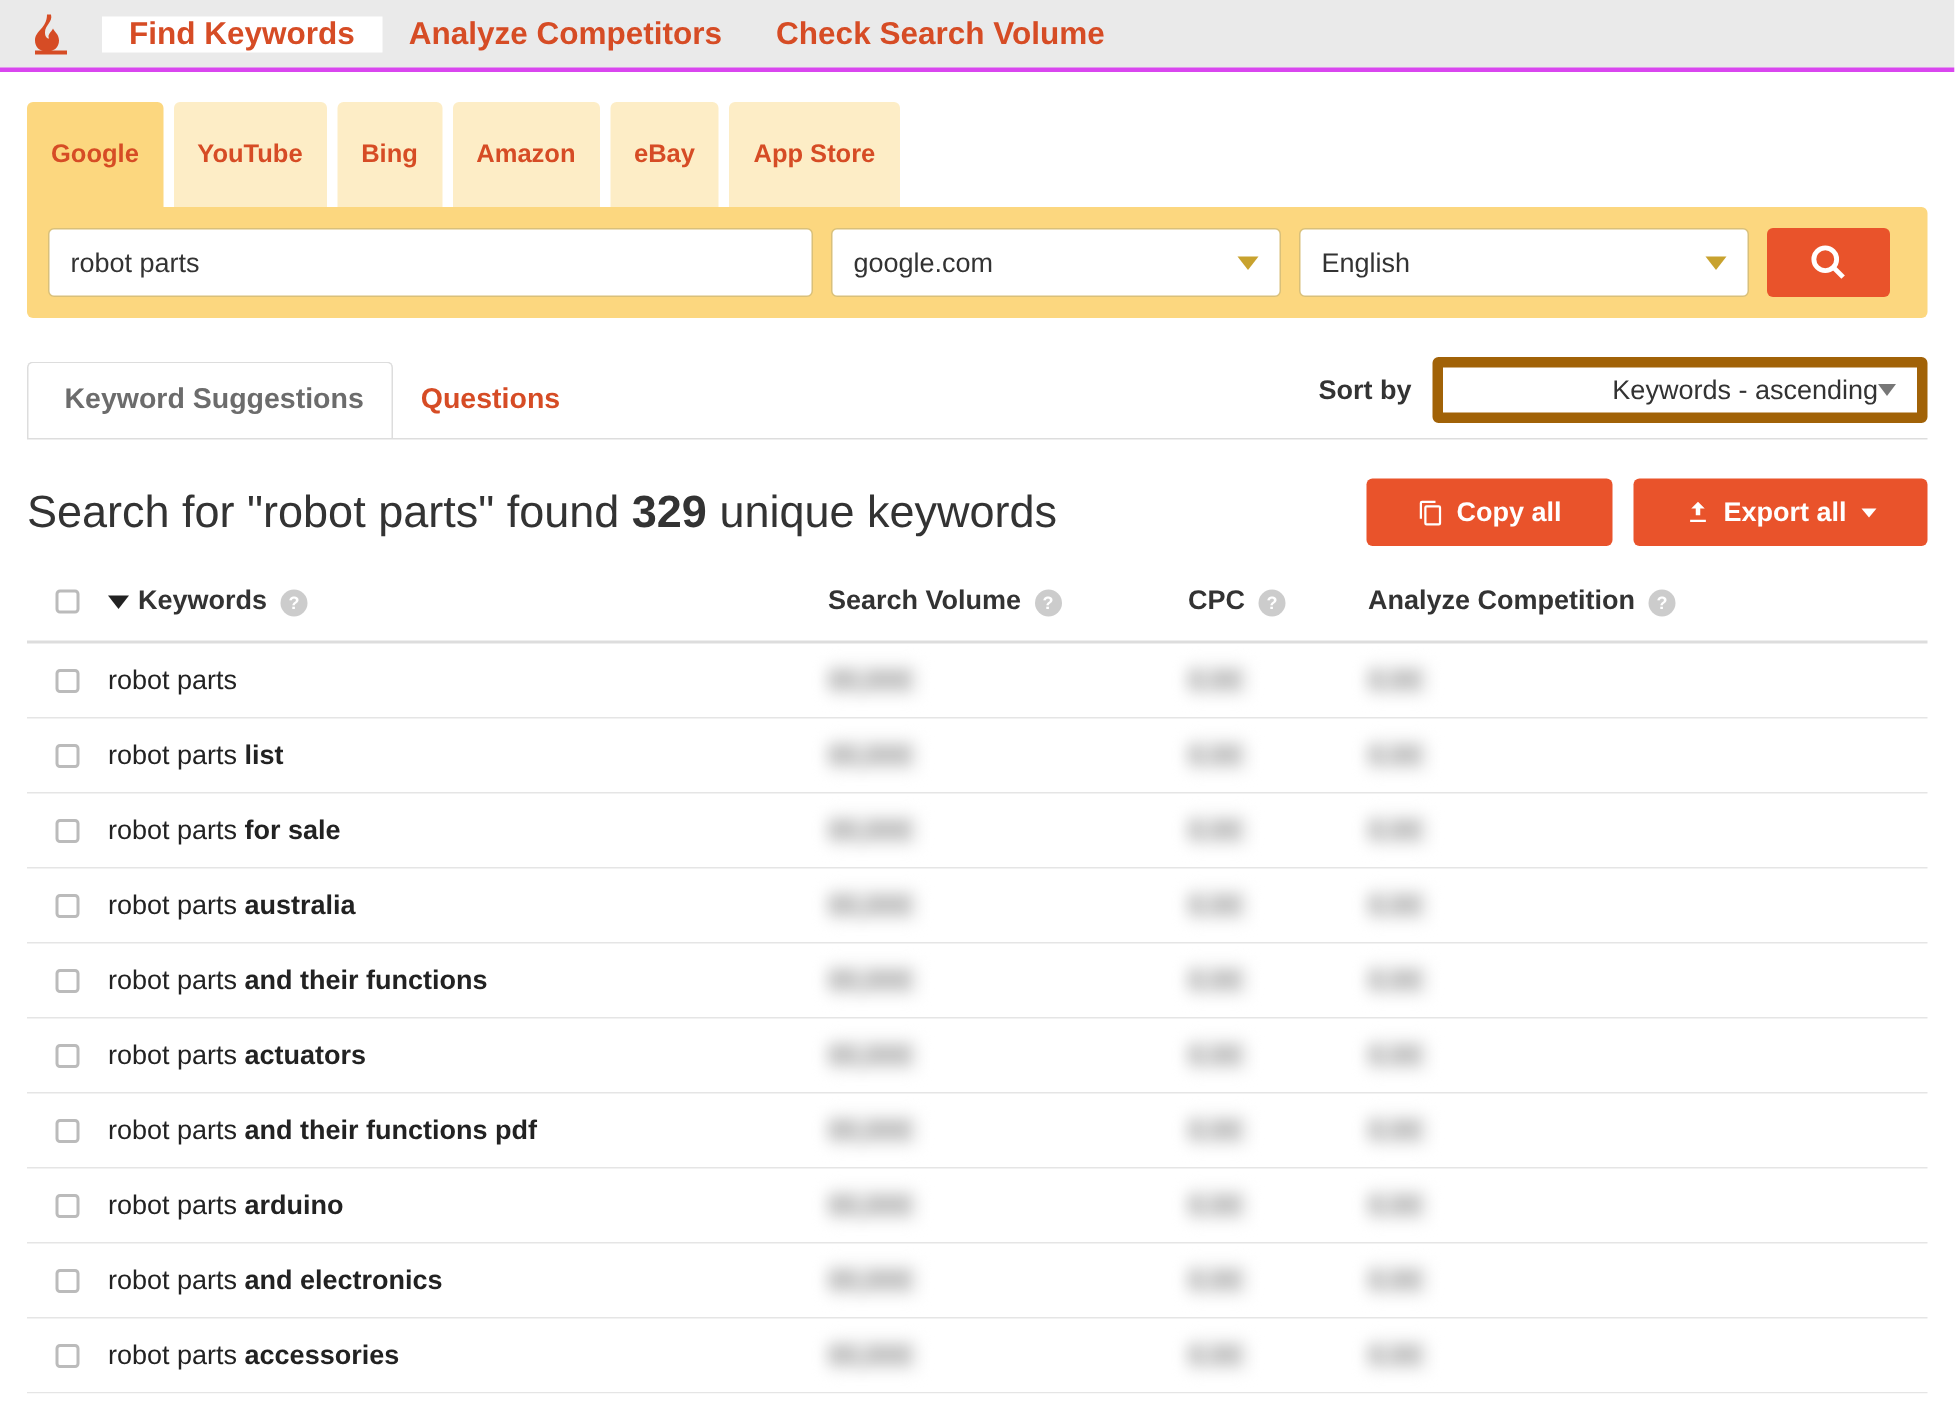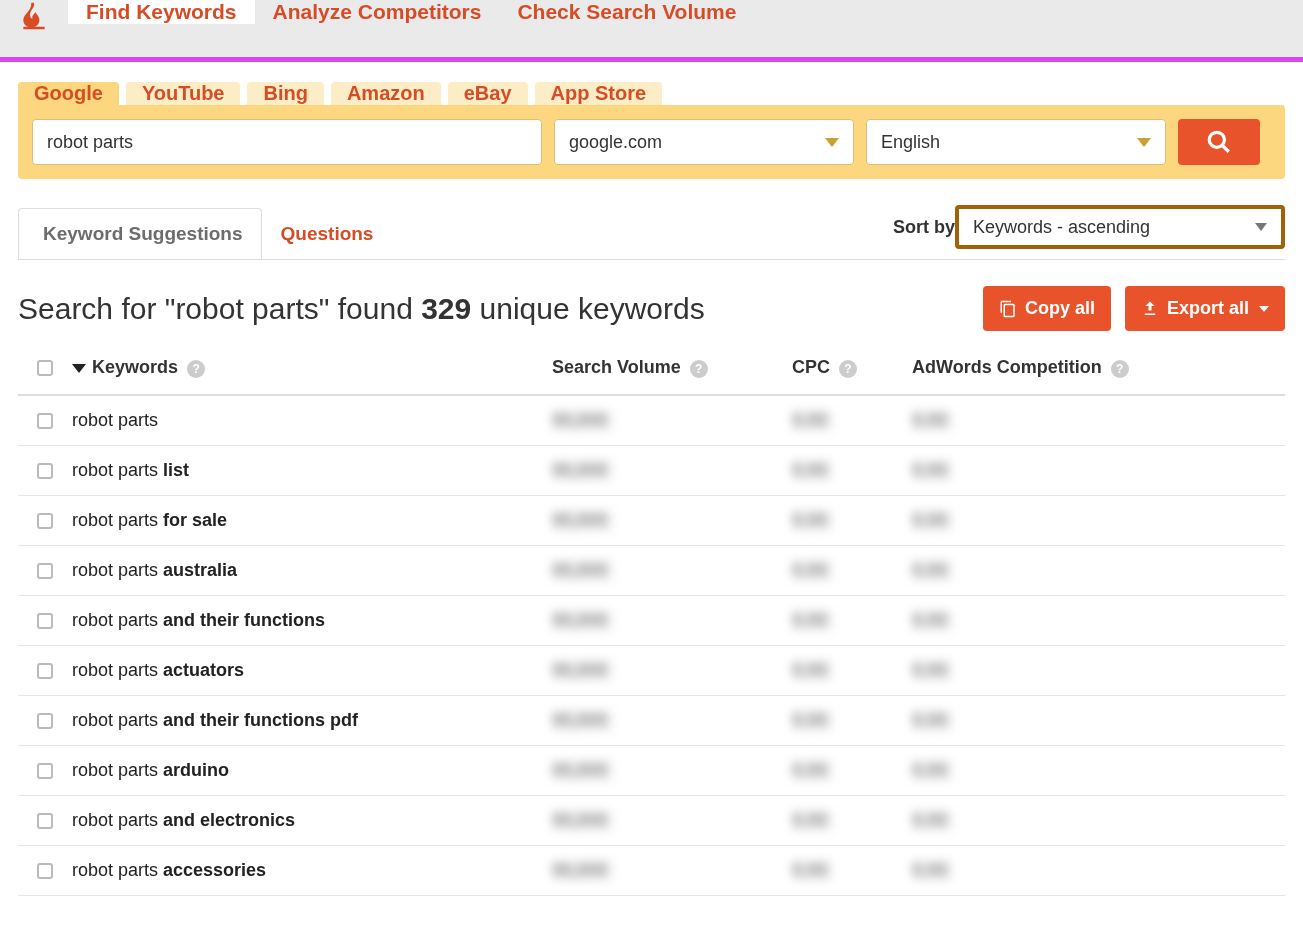--- a/index.html
+++ b/index.html
@@ -1,54 +1,54 @@
 <!DOCTYPE html>
 <html><head>
   <meta charset="utf-8">
   <style>
     * { box-sizing: border-box; margin: 0; padding: 0; }
     body { font-family: -apple-system, BlinkMacSystemFont, "Segoe UI", Helvetica, Arial, sans-serif; background: #fff; color: #333; font-size: 15px; }
 
     
-    .topnav { background: #eaeaea; border-bottom: 5px solid #d946ef; display: flex; align-items: flex-start; height: 62px; }
+    .topnav { background: #eaeaea; border-bottom: 3px solid #d946ef; display: flex; align-items: center; height: 48px; }
     .logo { width: 68px; display: flex; align-items: center; justify-content: center; background:#eaeaea; }
     .logo svg { width: 32px; height: 32px; }
     .topnav-item { display: flex; align-items: center; padding: 0 18px; font-size: 21px; font-weight: 700; color: #d64c25; cursor: pointer; }
     .topnav-item.active { background: #fff; }
 
     
     .search-panel-wrap { padding: 20px 18px 0 18px; }
     .platform-tabs { display: flex; gap: 7px; }
-    .ptab { background: #fdedc6; color: #d64c25; font-weight: 700; font-size: 20px; padding: 0 16px; border-radius: 4px 4px 0 0; cursor: pointer; }
+    .ptab { background: #fdedc6; color: #d64c25; font-weight: 700; font-size: 17px; padding: 25px 16px; border-radius: 4px 4px 0 0; cursor: pointer; }
     .ptab.active { background: #fcd77f; }
     .search-bar { background: #fcd77f; border-radius: 0 4px 4px 4px; padding: 14px; display: flex; gap: 12px; align-items: stretch; }
     .sb-input { flex: 0 0 510px; }
     .sb-select { flex: 0 0 300px; }
     .sb-input input, .sb-select .select { width: 100%; height: 46px; border: 1px solid #d9c07a; background: #fff; border-radius: 4px; padding: 0 14px; font-size: 18px; color: #333; }
     .select { display: flex; align-items: center; justify-content: space-between; cursor: pointer; }
     .select .caret { width: 0; height: 0; border-left: 7px solid transparent; border-right: 7px solid transparent; border-top: 9px solid #c8a22e; }
     .search-btn { flex: 0 0 82px; background: #e9532b; border-radius: 4px; display: flex; align-items: center; justify-content: center; cursor: pointer; }
     .search-btn svg { width: 26px; height: 26px; stroke: #fff; }
 
     
     .subrow { display: flex; align-items: center; justify-content: space-between; margin: 26px 18px 0 18px; border-bottom: 1px solid #ddd; }
     .subtabs { display: flex; }
     .subtab { padding: 14px 18px; font-size: 19px; font-weight: 600; color: #d64c25; border: 1px solid transparent; border-bottom: none; cursor: pointer; position: relative; top: 1px; }
     .subtab.active { color: #6c6c6c; background: #fff; border-color: #ddd; border-radius: 4px 4px 0 0; padding-left: 24px; }
-    .sort-wrap { display: flex; align-items: center; padding-bottom: 10px; margin-left: 40px; }
+    .sort-wrap { display: flex; align-items: center; gap: 14px; padding-bottom: 10px; margin-left: 40px; }
     .sort-label { font-weight: 700; font-size: 18px; color: #333; }
-    .sort-select { width: 330px; height: 44px; border: 4px solid #a16207; border-radius: 4px; display: flex; align-items: center; justify-content: space-between; padding: 0 14px; font-size: 18px; color: #333; cursor: pointer; }
+    .sort-select { width: 330px; height: 44px; border: 7px solid #a16207; border-radius: 4px; display: flex; align-items: center; justify-content: flex-end; padding: 0 14px; font-size: 18px; color: #333; cursor: pointer; }
     .sort-select .caret2 { width: 0; height: 0; border-left: 6px solid transparent; border-right: 6px solid transparent; border-top: 8px solid #777; }
 
     
     .heading-row { display: flex; align-items: center; justify-content: space-between; margin: 26px 18px 10px 18px; }
     .heading { font-size: 30px; font-weight: 400; color: #333; }
     .heading b { font-weight: 700; }
     .action-btns { display: flex; gap: 14px; }
-    .btn-orange { background: #e9532b; color: #fff; border-radius: 4px; padding: 12px 16px; font-size: 18px; font-weight: 600; display: flex; align-items: center; gap: 8px; cursor: pointer; }
+    .btn-orange { background: #e9532b; color: #fff; border-radius: 4px; padding: 12px 34px; font-size: 18px; font-weight: 600; display: flex; align-items: center; gap: 8px; cursor: pointer; }
     .btn-orange .mini-caret { width: 0; height: 0; border-left: 5px solid transparent; border-right: 5px solid transparent; border-top: 6px solid #fff; margin-left: 2px; }
     .btn-orange svg { width: 18px; height: 18px; fill: #fff; }
 
     
     .table { margin: 10px 18px 0 18px; }
     .thead, .trow { display: flex; align-items: center; border-bottom: 1px solid #e5e5e5; }
     .thead { font-weight: 700; font-size: 18px; color: #333; padding: 16px 0; border-bottom: 2px solid #ddd; }
     .trow { padding: 14px 0; font-size: 18px; color: #222; }
     .col-chk { width: 54px; display: flex; justify-content: center; }
     .col-kw  { flex: 0 0 480px; padding-right: 20px; }
@@ -160,21 +160,21 @@
     <div class="col-kw">
       <span class="sort-caret"></span><span>Keywords</span> <span class="help">?</span>
     </div>
     <div class="col-sv">
       <span>Search Volume</span> <span class="help">?</span>
     </div>
     <div class="col-cpc">
       <span>CPC</span> <span class="help">?</span>
     </div>
     <div class="col-aw">
-      <span>AdWords Competition</span> <span class="help">?</span>
+      <span>Analyze Competition</span> <span class="help">?</span>
     </div>
   </div>
   <div id="tbody">
       <div class="trow">
         <div class="col-chk">
           <span class="chk"></span>
         </div>
         <div class="col-kw"><span class="kw-base">robot parts</span><span class="kw-suffix"></span></div>
         <div class="col-sv"><span class="blur">00,000</span></div>
         <div class="col-cpc"><span class="blur sm">0.00</span></div>

